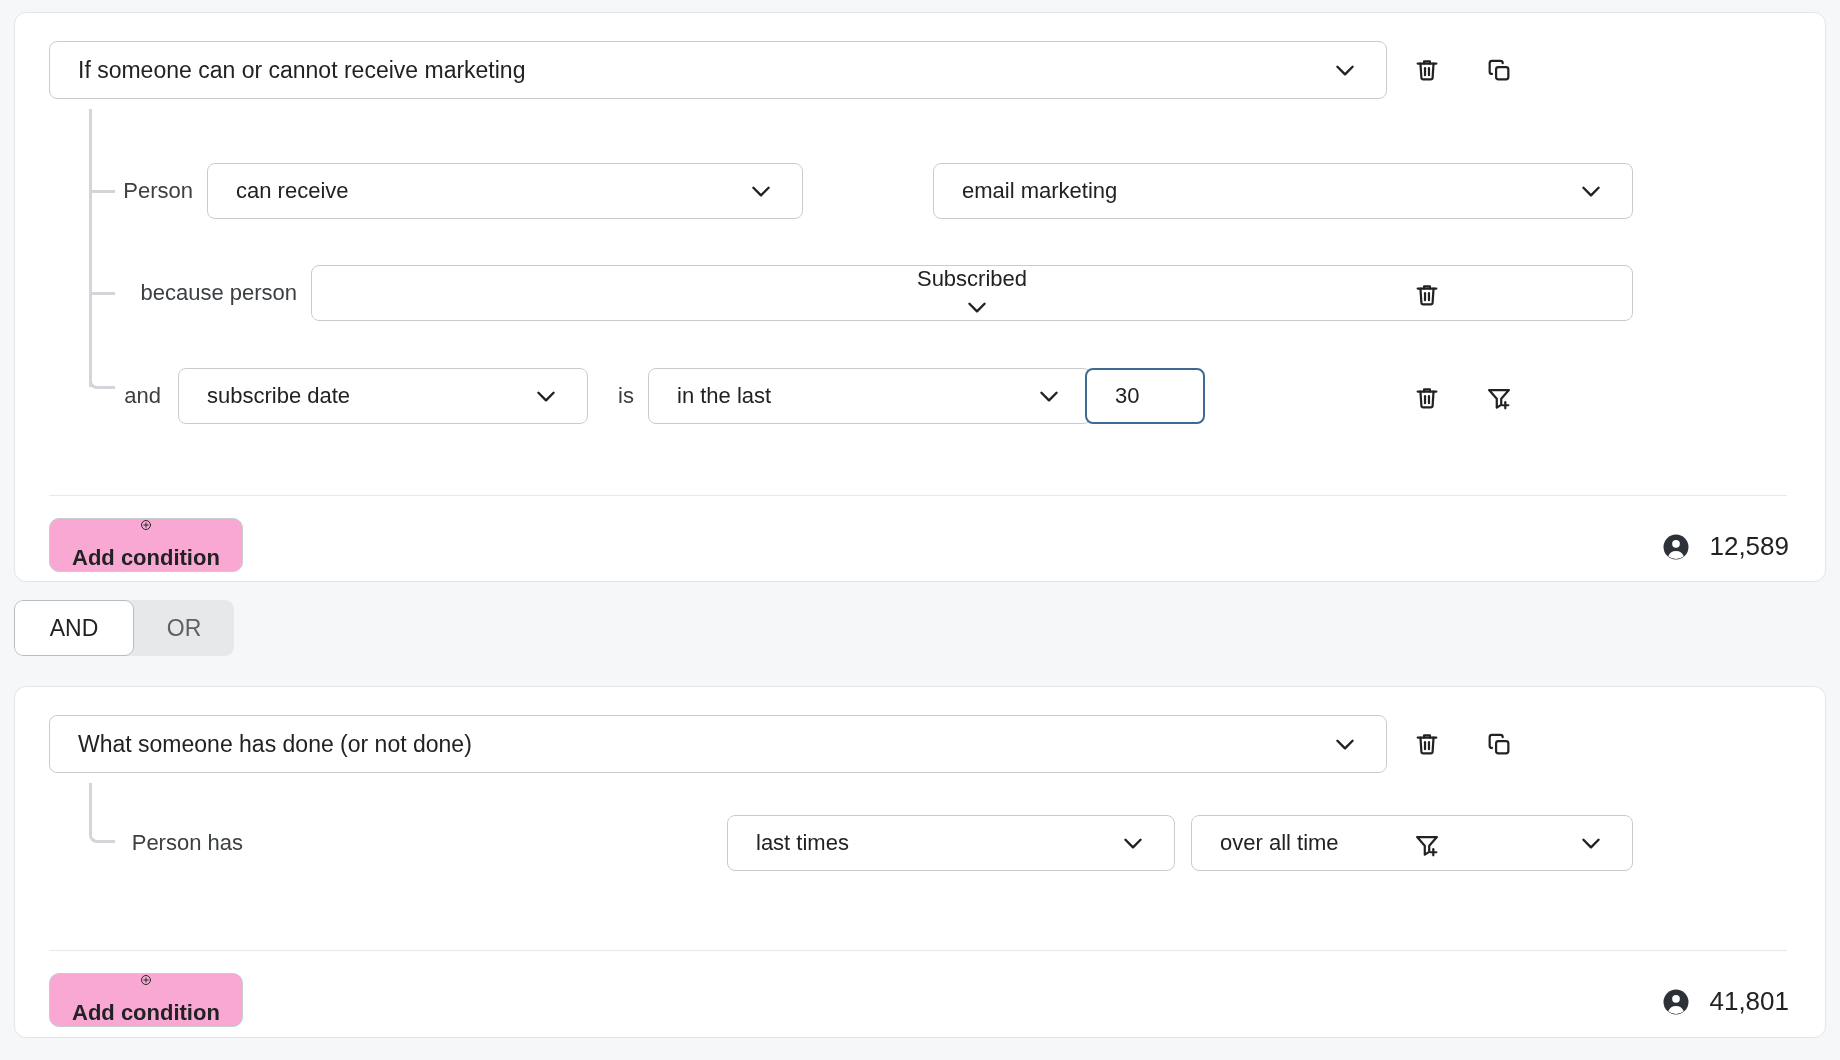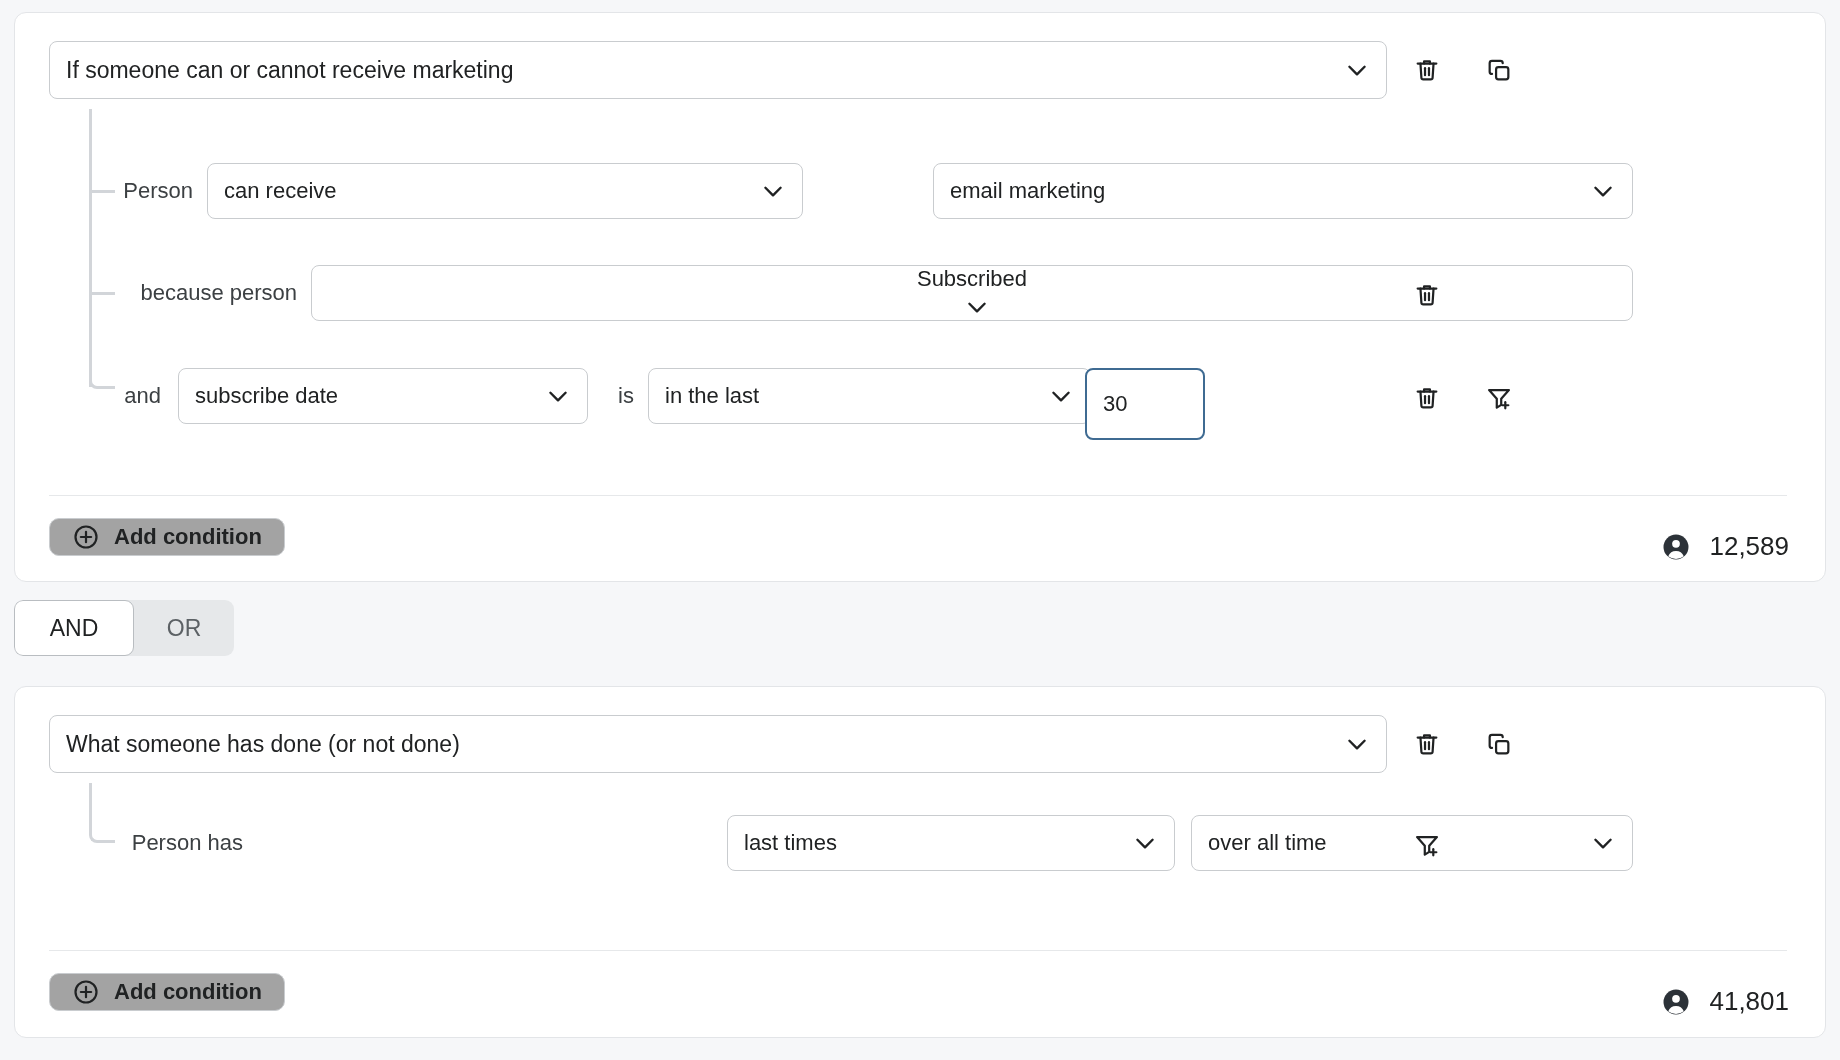--- a/index.html
+++ b/index.html
@@ -32,21 +32,21 @@
   .card-inner { position: relative; width: 100%; height: 100%; }
 
   
   .ctrl {
     position: absolute;
     background: #ffffff;
     border: 1px solid #c9cccf;
     border-radius: 8px;
     display: flex;
     align-items: center;
-    padding: 0 16px;
+    padding: 0 28px;
     font-size: 22px;
     color: #202223;
     white-space: nowrap;
     overflow: hidden;
   }
   .ctrl .val { flex: 1 1 auto; overflow: hidden; text-overflow: ellipsis; }
   .ctrl.focused { border: 2px solid #3f6b92; }
 
   .chev {
     flex: 0 0 auto;
@@ -100,34 +100,35 @@
   
   .divider {
     position: absolute;
     height: 1px;
     background: #e6e8ea;
   }
 
   
   .add-cond {
     position: absolute;
-    height: 38px;
+    height: 54px;
     display: inline-flex;
     align-items: center;
     gap: 14px;
     padding: 0 22px;
-    background: #a3a3a3;
+    background: #f9a8d4;
     border: 1px solid #c9cccf;
     border-radius: 10px;
     font-size: 22px;
     font-weight: 700;
     color: #202223;
     cursor: pointer;
     white-space: nowrap;
     font-family: "Liberation Sans", sans-serif;
+    flex-direction: column;
   }
 
   
   .count {
     position: absolute;
     display: flex;
     align-items: center;
     gap: 18px;
     font-size: 26px;
     color: #202223;
@@ -254,21 +255,21 @@
       </div>
       <div class="lbl" style="left:603px; top:355px; width:40px;">
         <span>is</span>
       </div>
       <div class="ctrl" style="left:633px; top:355px; width:443px; height:56px;">
         <span class="val">in the last</span>
         <svg class="chev" viewBox="0 0 24 24" fill="none" stroke="#202223" stroke-width="2.2" stroke-linecap="round" stroke-linejoin="round">
           <polyline points="5,9 12,16 19,9"></polyline>
         </svg>
       </div>
-      <div class="ctrl focused" style="left:1070px; top:355px; width:120px; height:72px;">
+      <div class="ctrl focused" style="left:1070px; top:355px; width:120px; height:56px;">
         <span class="val">30</span>
       </div>
       <button class="iconbtn" style="left:1390px; top:363px;">
         <svg width="28" height="28" viewBox="0 0 24 24" fill="none" stroke="#202223" stroke-width="1.9" stroke-linecap="round" stroke-linejoin="round">
           <path d="M4 6.5h16"></path>
           <path d="M9.5 6.5V4.6h5v1.9"></path>
           <path d="M6.4 6.5l.8 12.1a1.6 1.6 0 0 0 1.6 1.5h6.4a1.6 1.6 0 0 0 1.6-1.5l.8-12.1"></path>
           <path d="M10.3 10.4v6"></path>
           <path d="M13.7 10.4v6"></path>
         </svg>

